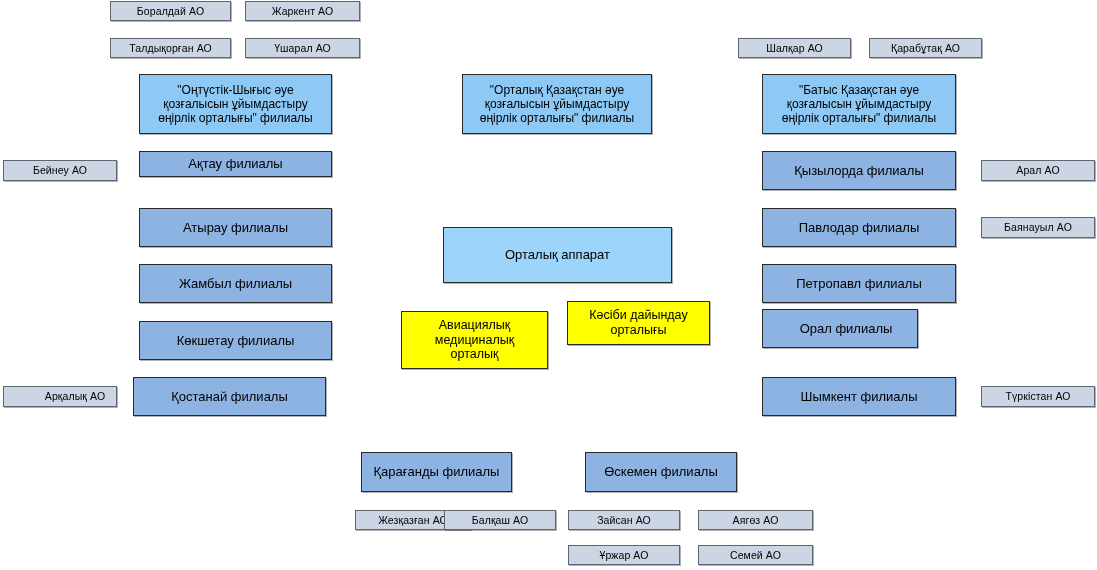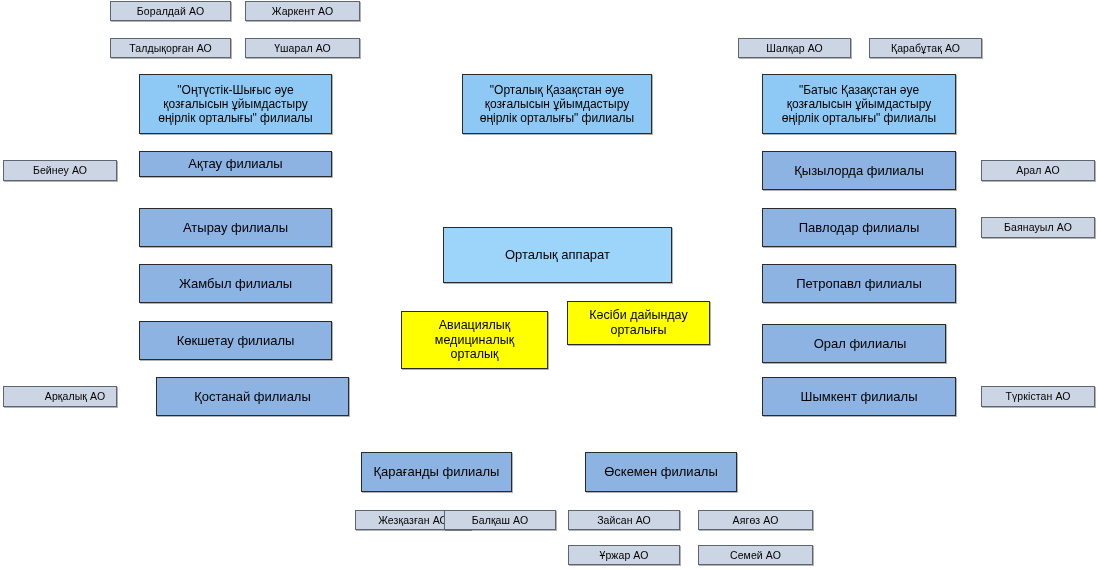--- a/index.html
+++ b/index.html
@@ -79,25 +79,25 @@
 өңірлік орталығы" филиалы</div>
     <div class="node type-ao" style="left: 3px; top: 160px; width: 114px; height: 21px;">Бейнеу АО</div>
     <div class="node type-ao" style="left: 981px; top: 160px; width: 114px; height: 21px;">Арал АО</div>
     <div class="node type-ao" style="left: 981px; top: 217px; width: 114px; height: 21px;">Баянауыл АО</div>
     <div class="node type-ao" style="left: 3px; top: 386px; width: 114px; height: 21px; padding-left: 30px;">Арқалық АО</div>
     <div class="node type-ao" style="left: 981px; top: 386px; width: 114px; height: 21px;">Түркістан АО</div>
     <div class="node type-branch" style="left: 139px; top: 151px; width: 193px; height: 26px;">Ақтау филиалы</div>
     <div class="node type-branch" style="left: 139px; top: 208px; width: 193px; height: 39px;">Атырау филиалы</div>
     <div class="node type-branch" style="left: 139px; top: 264px; width: 193px; height: 39px;">Жамбыл филиалы</div>
     <div class="node type-branch" style="left: 139px; top: 321px; width: 193px; height: 39px;">Көкшетау филиалы</div>
-    <div class="node type-branch" style="left: 156px; top: 377px; width: 193px; height: 39px;">Қостанай филиалы</div>
+    <div class="node type-branch" style="left: 133px; top: 377px; width: 193px; height: 39px;">Қостанай филиалы</div>
     <div class="node type-branch" style="left: 762px; top: 151px; width: 194px; height: 39px;">Қызылорда филиалы</div>
     <div class="node type-branch" style="left: 762px; top: 208px; width: 194px; height: 39px;">Павлодар филиалы</div>
     <div class="node type-branch" style="left: 762px; top: 264px; width: 194px; height: 39px;">Петропавл филиалы</div>
-    <div class="node type-branch" style="left: 762px; top: 324px; width: 184px; height: 39px; padding-left: 12px;">Орал филиалы</div>
+    <div class="node type-branch" style="left: 762px; top: 309px; width: 156px; height: 39px; padding-left: 12px;">Орал филиалы</div>
     <div class="node type-branch" style="left: 762px; top: 377px; width: 194px; height: 39px;">Шымкент филиалы</div>
     <div class="node type-central" style="left: 443px; top: 227px; width: 229px; height: 56px;">Орталық аппарат</div>
     <div class="node type-yellow" style="left: 401px; top: 300px; width: 147px; height: 58px; margin-top: 11px;">Авиациялық
 медициналық
 орталық</div>
     <div class="node type-yellow" style="left: 567px; top: 301px; width: 143px; height: 44px;">Кәсіби дайындау
 орталығы</div>
     <div class="node type-branch" style="left: 361px; top: 452px; width: 151px; height: 40px;">Қарағанды филиалы</div>
     <div class="node type-branch" style="left: 585px; top: 452px; width: 152px; height: 40px;">Өскемен филиалы</div>
     <div class="node type-ao" style="left: 311px; top: 510px; width: 116px; height: 20px; margin-left: 44px;">Жезқазған АО</div>

